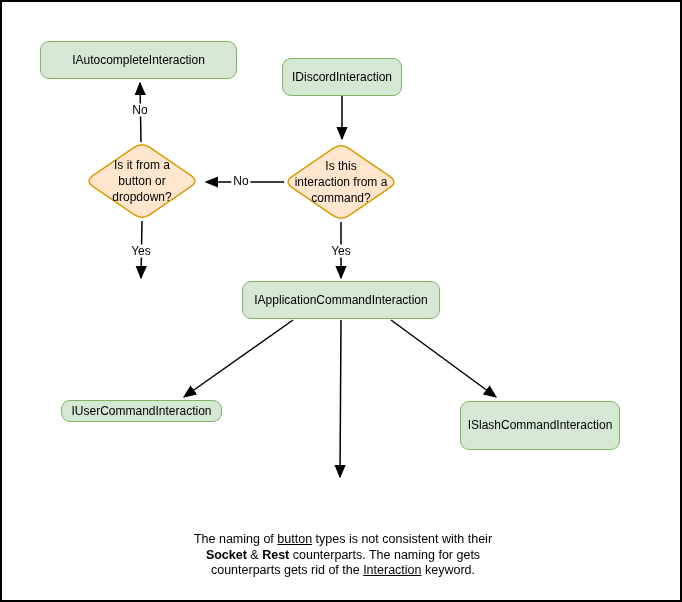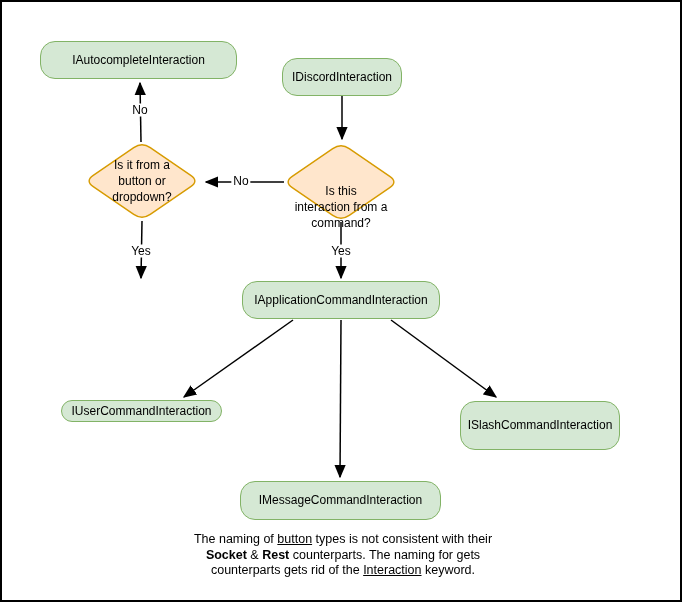--- a/index.html
+++ b/index.html
@@ -31,21 +31,21 @@
   .edges path.decision-shape {
     fill: var(--decision-fill, #ffe6cc);
     stroke: var(--decision-border, #d79b00);
     stroke-width: 1.4;
   }
   .node {
     position: absolute;
     box-sizing: border-box;
     background: var(--node-fill, #d5e8d4);
     border: 1.3px solid var(--node-border, #82b366);
-    border-radius: 15px;
+    border-radius: 9px;
     display: flex;
     align-items: center;
     justify-content: center;
     font-size: 12px;
     text-align: center;
     line-height: 1.2;
   }
   .decision-label {
     position: absolute;
     transform: translate(-50%, -50%);
@@ -104,27 +104,26 @@
 
   <div class="node" style="left:280px; top:56px; width:120px; height:38px;">IDiscordInteraction</div>
 
 
   <div class="node" style="left:240px; top:279px; width:198px; height:38px;">IApplicationCommandInteraction</div>
 
   <div class="node" style="left:59px; top:398px; width:161px; height:22px;">IUserCommandInteraction</div>
 
   <div class="node" style="left:458px; top:399px; width:160px; height:49px;">ISlashCommandInteraction</div>
 
-  <div class="node" style="left:238px; top:479px; width:201px; height:39px;">IMessageCommandInteraction</div>
 
   <div class="decision-label" style="left:140px; top:179px; width:84px;">Is it from a
 button or
 dropdown?</div>
 
-  <div class="decision-label" style="left:339px; top:180px; width:110px;margin-top:25px;">Is this
+  <div class="decision-label" style="left:339px; top:180px; width:110px;">Is this
 interaction from a
 command?</div>
 
   <div class="edge-label" style="left:138px; top:108px;">No</div>
 
   <div class="edge-label" style="left:239px; top:179px;">No</div>
 
   <div class="edge-label" style="left:139px; top:249px;">Yes</div>
 
   <div class="edge-label" style="left:339px; top:249px;">Yes</div>

